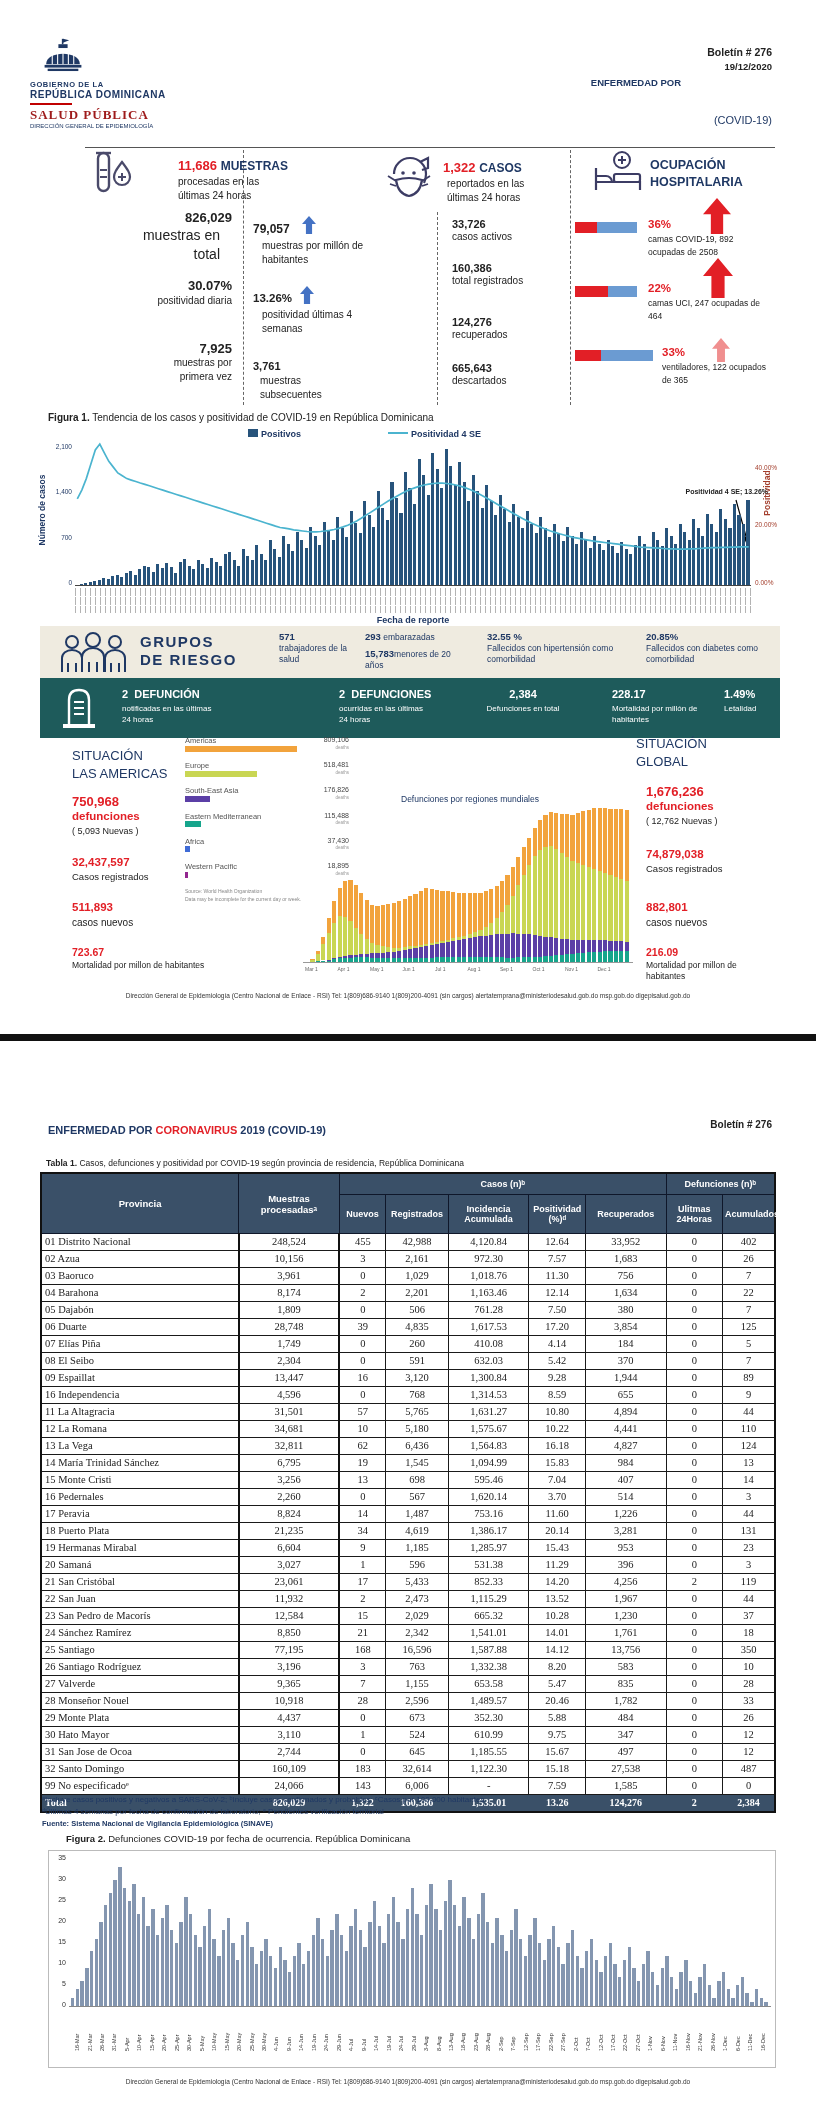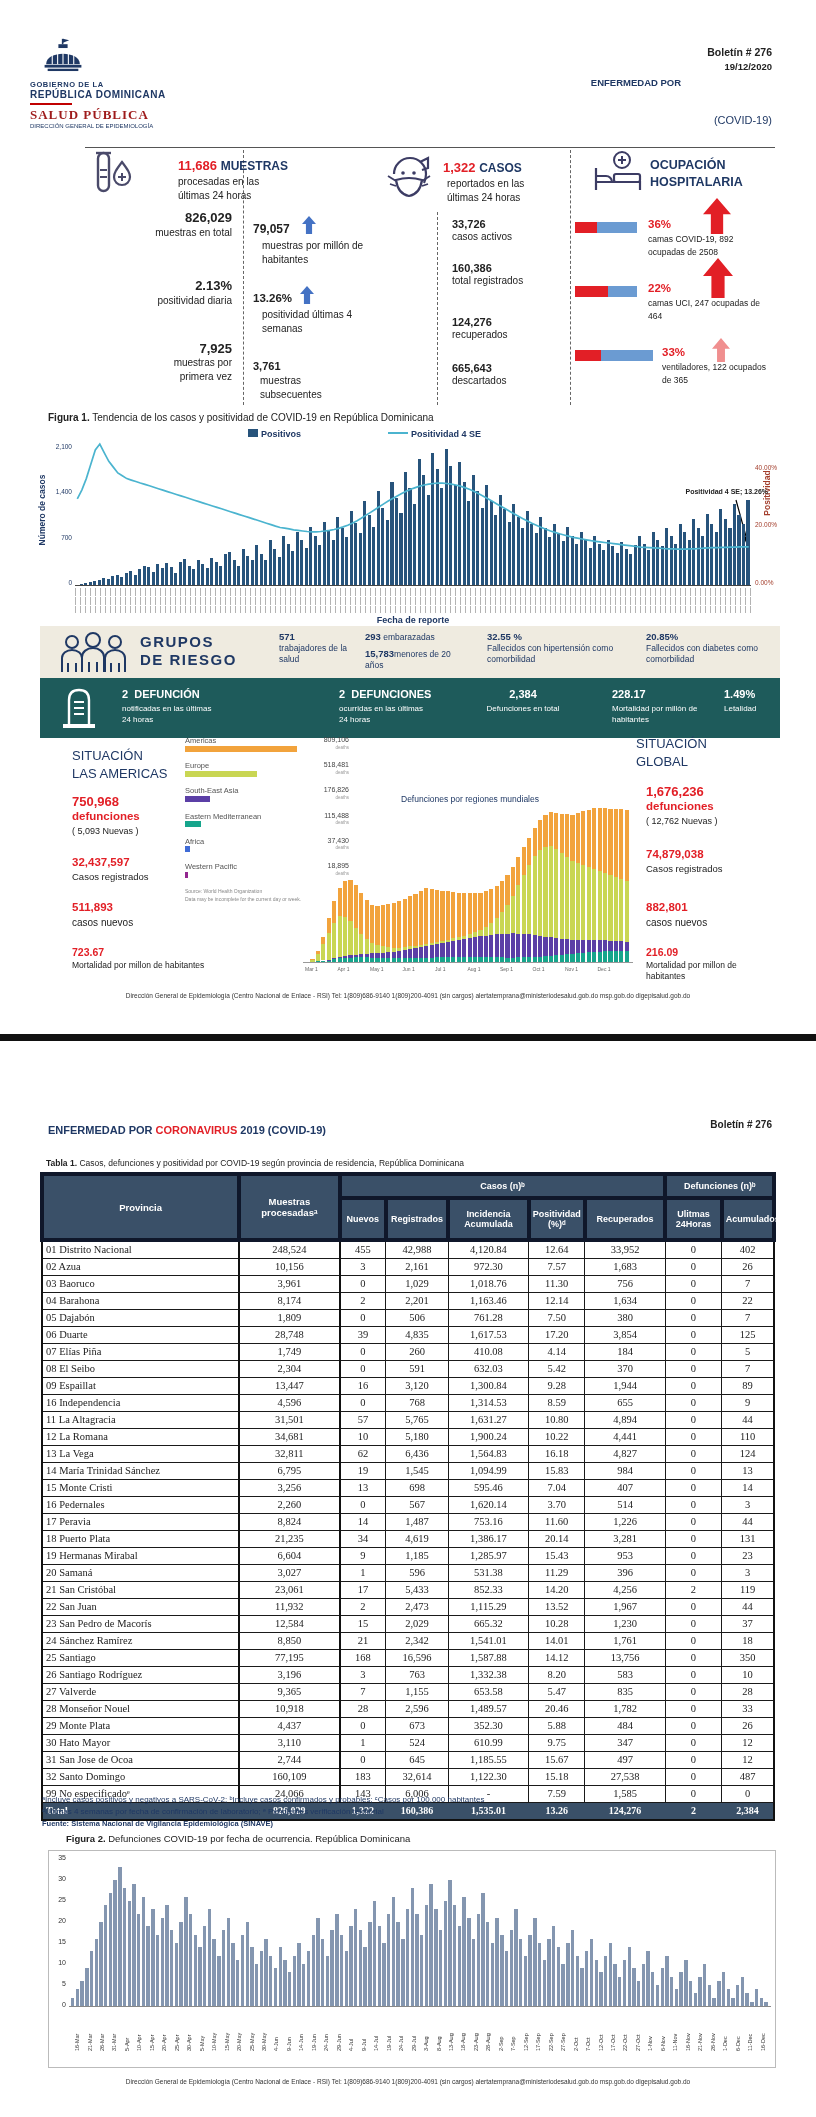--- a/index.html
+++ b/index.html
@@ -7,21 +7,21 @@
           font-family:"Liberation Sans","DejaVu Sans",sans-serif;color:#222;}
   .abs{position:absolute;}
   .nv{color:#1F3864;} .rd{color:#E21F26;} .b{font-weight:bold;} .ctr{text-align:center;} .rt{text-align:right;}
   .dash{border-left:1px dashed #666;width:0;}
   .uparrow{background:#E21F26;clip-path:polygon(50% 0,100% 45%,72% 45%,72% 100%,28% 100%,28% 45%,0 45%);}
   .bluearrow{background:#4472C4;clip-path:polygon(50% 0,100% 45%,72% 45%,72% 100%,28% 100%,28% 45%,0 45%);}
   .occbar{height:11px;display:flex;}
   .occbar .r{background:#E21F26;height:100%;} .occbar .bl{background:#6B9BD2;height:100%;flex:1;}
   .band{background:repeating-linear-gradient(90deg,#9a9a9a 0 1px,transparent 1px 5px);opacity:.75;}
   #tabla table{border-collapse:collapse;table-layout:fixed;width:736px;font-family:"Liberation Serif","DejaVu Serif",serif;border:2px solid #111;}
-  #tabla th{background:#3A5068;color:#fff;font-size:9px;font-weight:bold;border:4px solid #0f172a;padding:1px 2px;font-family:"Liberation Sans","DejaVu Sans",sans-serif;}
+  #tabla th{background:#3A5068;color:#fff;font-size:9px;font-weight:bold;border:1px solid #0f172a;padding:1px 2px;font-family:"Liberation Sans","DejaVu Sans",sans-serif;}
   #tabla td{border:1px solid #1a1a1a;font-size:10.5px;padding:0 3px;height:16px;text-align:center;line-height:1.02;overflow:hidden;white-space:nowrap;}
   #tabla td.pl{text-align:left;}
   #tabla td.m{border-left:2px solid #111;border-right:2px solid #111;}
   #tabla tr.total td{background:#3A5068;color:#fff;font-weight:bold;font-size:10px;border-color:#3A5068;}
   .tinyfoot{font-size:6.5px;color:#333;}
 </style>
 </head>
 <body>
 
 <div class="canvas">
@@ -60,22 +60,22 @@
   <svg class="abs" style="left:90px;top:150px;" width="44" height="46" viewBox="0 0 44 46">
     <rect x="8" y="3" width="11" height="38" rx="5.5" fill="none" stroke="#4A4A6A" stroke-width="2.4"></rect>
     <line x1="6" y1="3" x2="21" y2="3" stroke="#4A4A6A" stroke-width="2.4"></line>
     <line x1="10" y1="20" x2="17" y2="20" stroke="#4A4A6A" stroke-width="2"></line>
       <line x1="10" y1="27" x2="17" y2="27" stroke="#4A4A6A" stroke-width="2"></line>
     <path d="M32,12 C38,20 40,23 40,27 a8,8 0 0 1 -16,0 c0,-4 2,-7 8,-15z" fill="none" stroke="#4A4A6A" stroke-width="2.2"></path>
     <line x1="32" y1="23" x2="32" y2="31" stroke="#4A4A6A" stroke-width="2"></line>
       <line x1="28" y1="27" x2="36" y2="27" stroke="#4A4A6A" stroke-width="2"></line>
   </svg>
   <div class="abs b rt" style="left:118px;top:210px;width:114px;font-size:13px;">826,029</div>
-  <div class="abs rt" style="left:140px;top:226px;width:92px;font-size:10px;line-height:1.35;">muestras en total</div>
-  <div class="abs b rt" style="left:118px;top:278px;width:114px;font-size:13px;">2.13%</div>
+  <div class="abs rt" style="left:128px;top:226px;width:92px;font-size:14px;line-height:1.35;">muestras en total</div>
+  <div class="abs b rt" style="left:118px;top:278px;width:114px;font-size:13px;">30.07%</div>
   <div class="abs rt" style="left:150px;top:294px;width:82px;font-size:10px;line-height:1.35;">positividad diaria</div>
   <div class="abs b rt" style="left:118px;top:341px;width:114px;font-size:13px;">7,925</div>
   <div class="abs rt" style="left:140px;top:356px;width:92px;font-size:10px;line-height:1.35;">muestras por primera vez</div>
 
   <div class="abs" style="left:178px;top:158px;width:140px;font-size:13px;">
     <span class="rd b">11,686</span>
     <span class="nv b" style="font-size:12px;">MUESTRAS</span>
   </div>
   <div class="abs" style="left:178px;top:175px;width:105px;font-size:10px;line-height:1.35;">procesadas en las últimas 24 horas</div>
   <div class="abs b" style="left:253px;top:222px;font-size:12px;">79,057</div>
@@ -851,21 +851,21 @@
             <td>10.80</td>
             <td>4,894</td>
             <td>0</td>
             <td>44</td>
           </tr>
           <tr>
             <td class="pl">12 La Romana</td>
             <td class="m">34,681</td>
             <td>10</td>
             <td>5,180</td>
-            <td>1,900.24</td>
+            <td>1,575.67</td>
             <td>10.22</td>
             <td>4,441</td>
             <td>0</td>
             <td>110</td>
           </tr>
           <tr>
             <td class="pl">13 La Vega</td>
             <td class="m">32,811</td>
             <td>62</td>
             <td>6,436</td>

